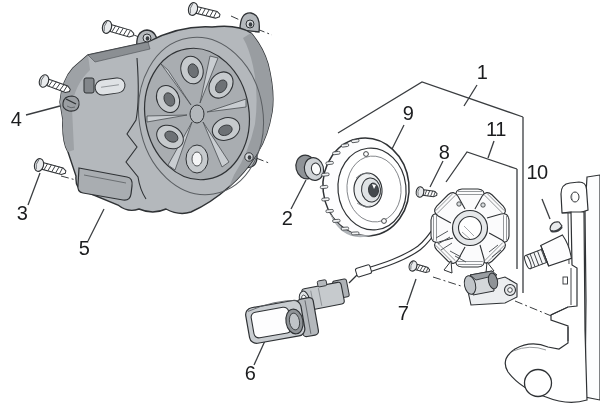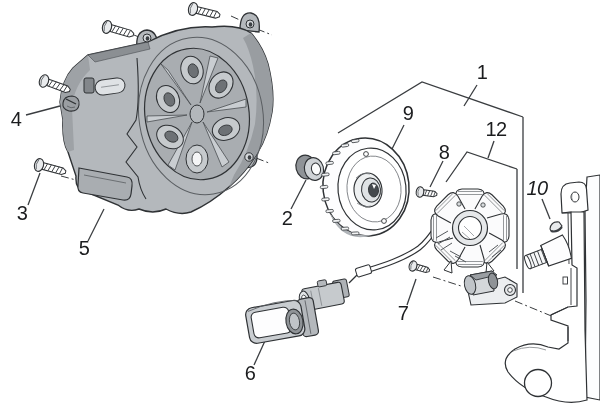--- a/index.html
+++ b/index.html
@@ -271,16 +271,16 @@
 <div id="callout-layer">
       <div class="callout" style="left: 482px; top: 72px;">1</div>
       <div class="callout" style="left: 287px; top: 218px;">2</div>
       <div class="callout" style="left: 22px; top: 213px;">3</div>
       <div class="callout" style="left: 16px; top: 119px;">4</div>
       <div class="callout" style="left: 84px; top: 248px;">5</div>
       <div class="callout" style="left: 250px; top: 373px;">6</div>
       <div class="callout" style="left: 403px; top: 313px;">7</div>
       <div class="callout" style="left: 444px; top: 152px;">8</div>
       <div class="callout" style="left: 408px; top: 113px;">9</div>
-      <div class="callout" style="left: 537px; top: 188px; font-style: italic;">10</div>
-      <div class="callout" style="left: 496px; top: 129px;">12</div>
+      <div class="callout" style="left: 537px; top: 172px;">10</div>
+      <div class="callout" style="left: 496px; top: 129px;">11</div>
     </div>
 </div>
 
 </body></html>

